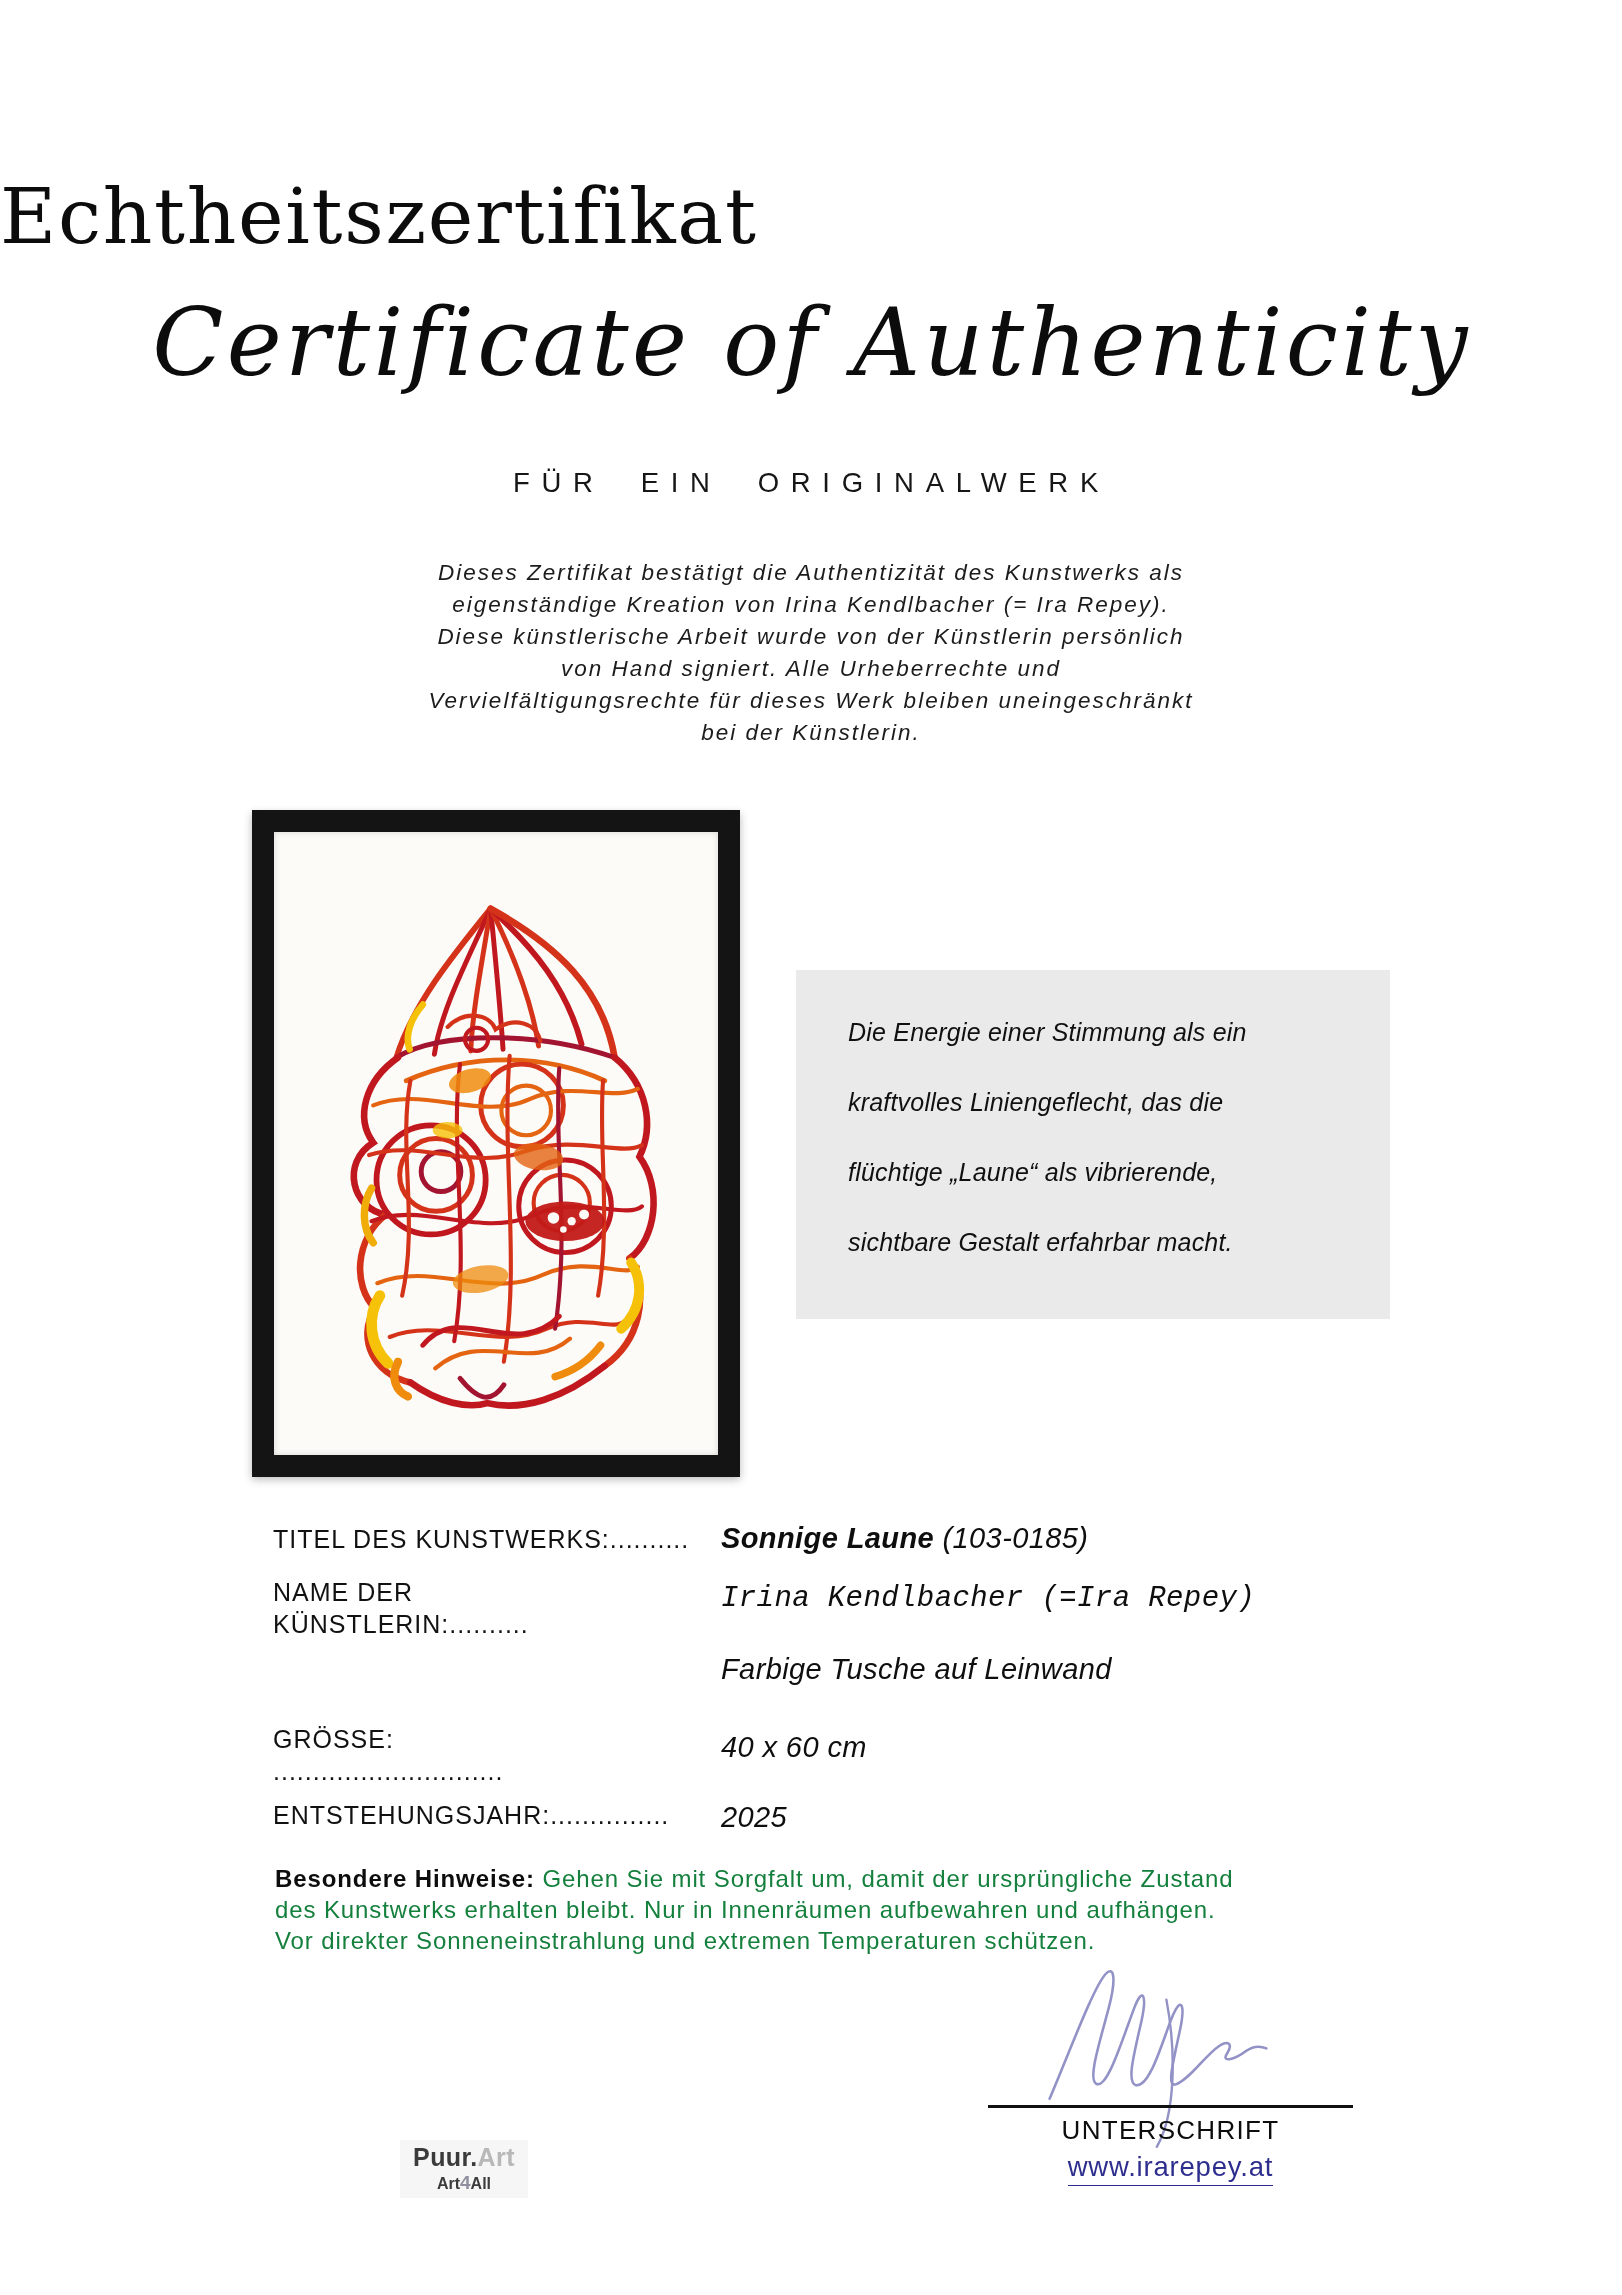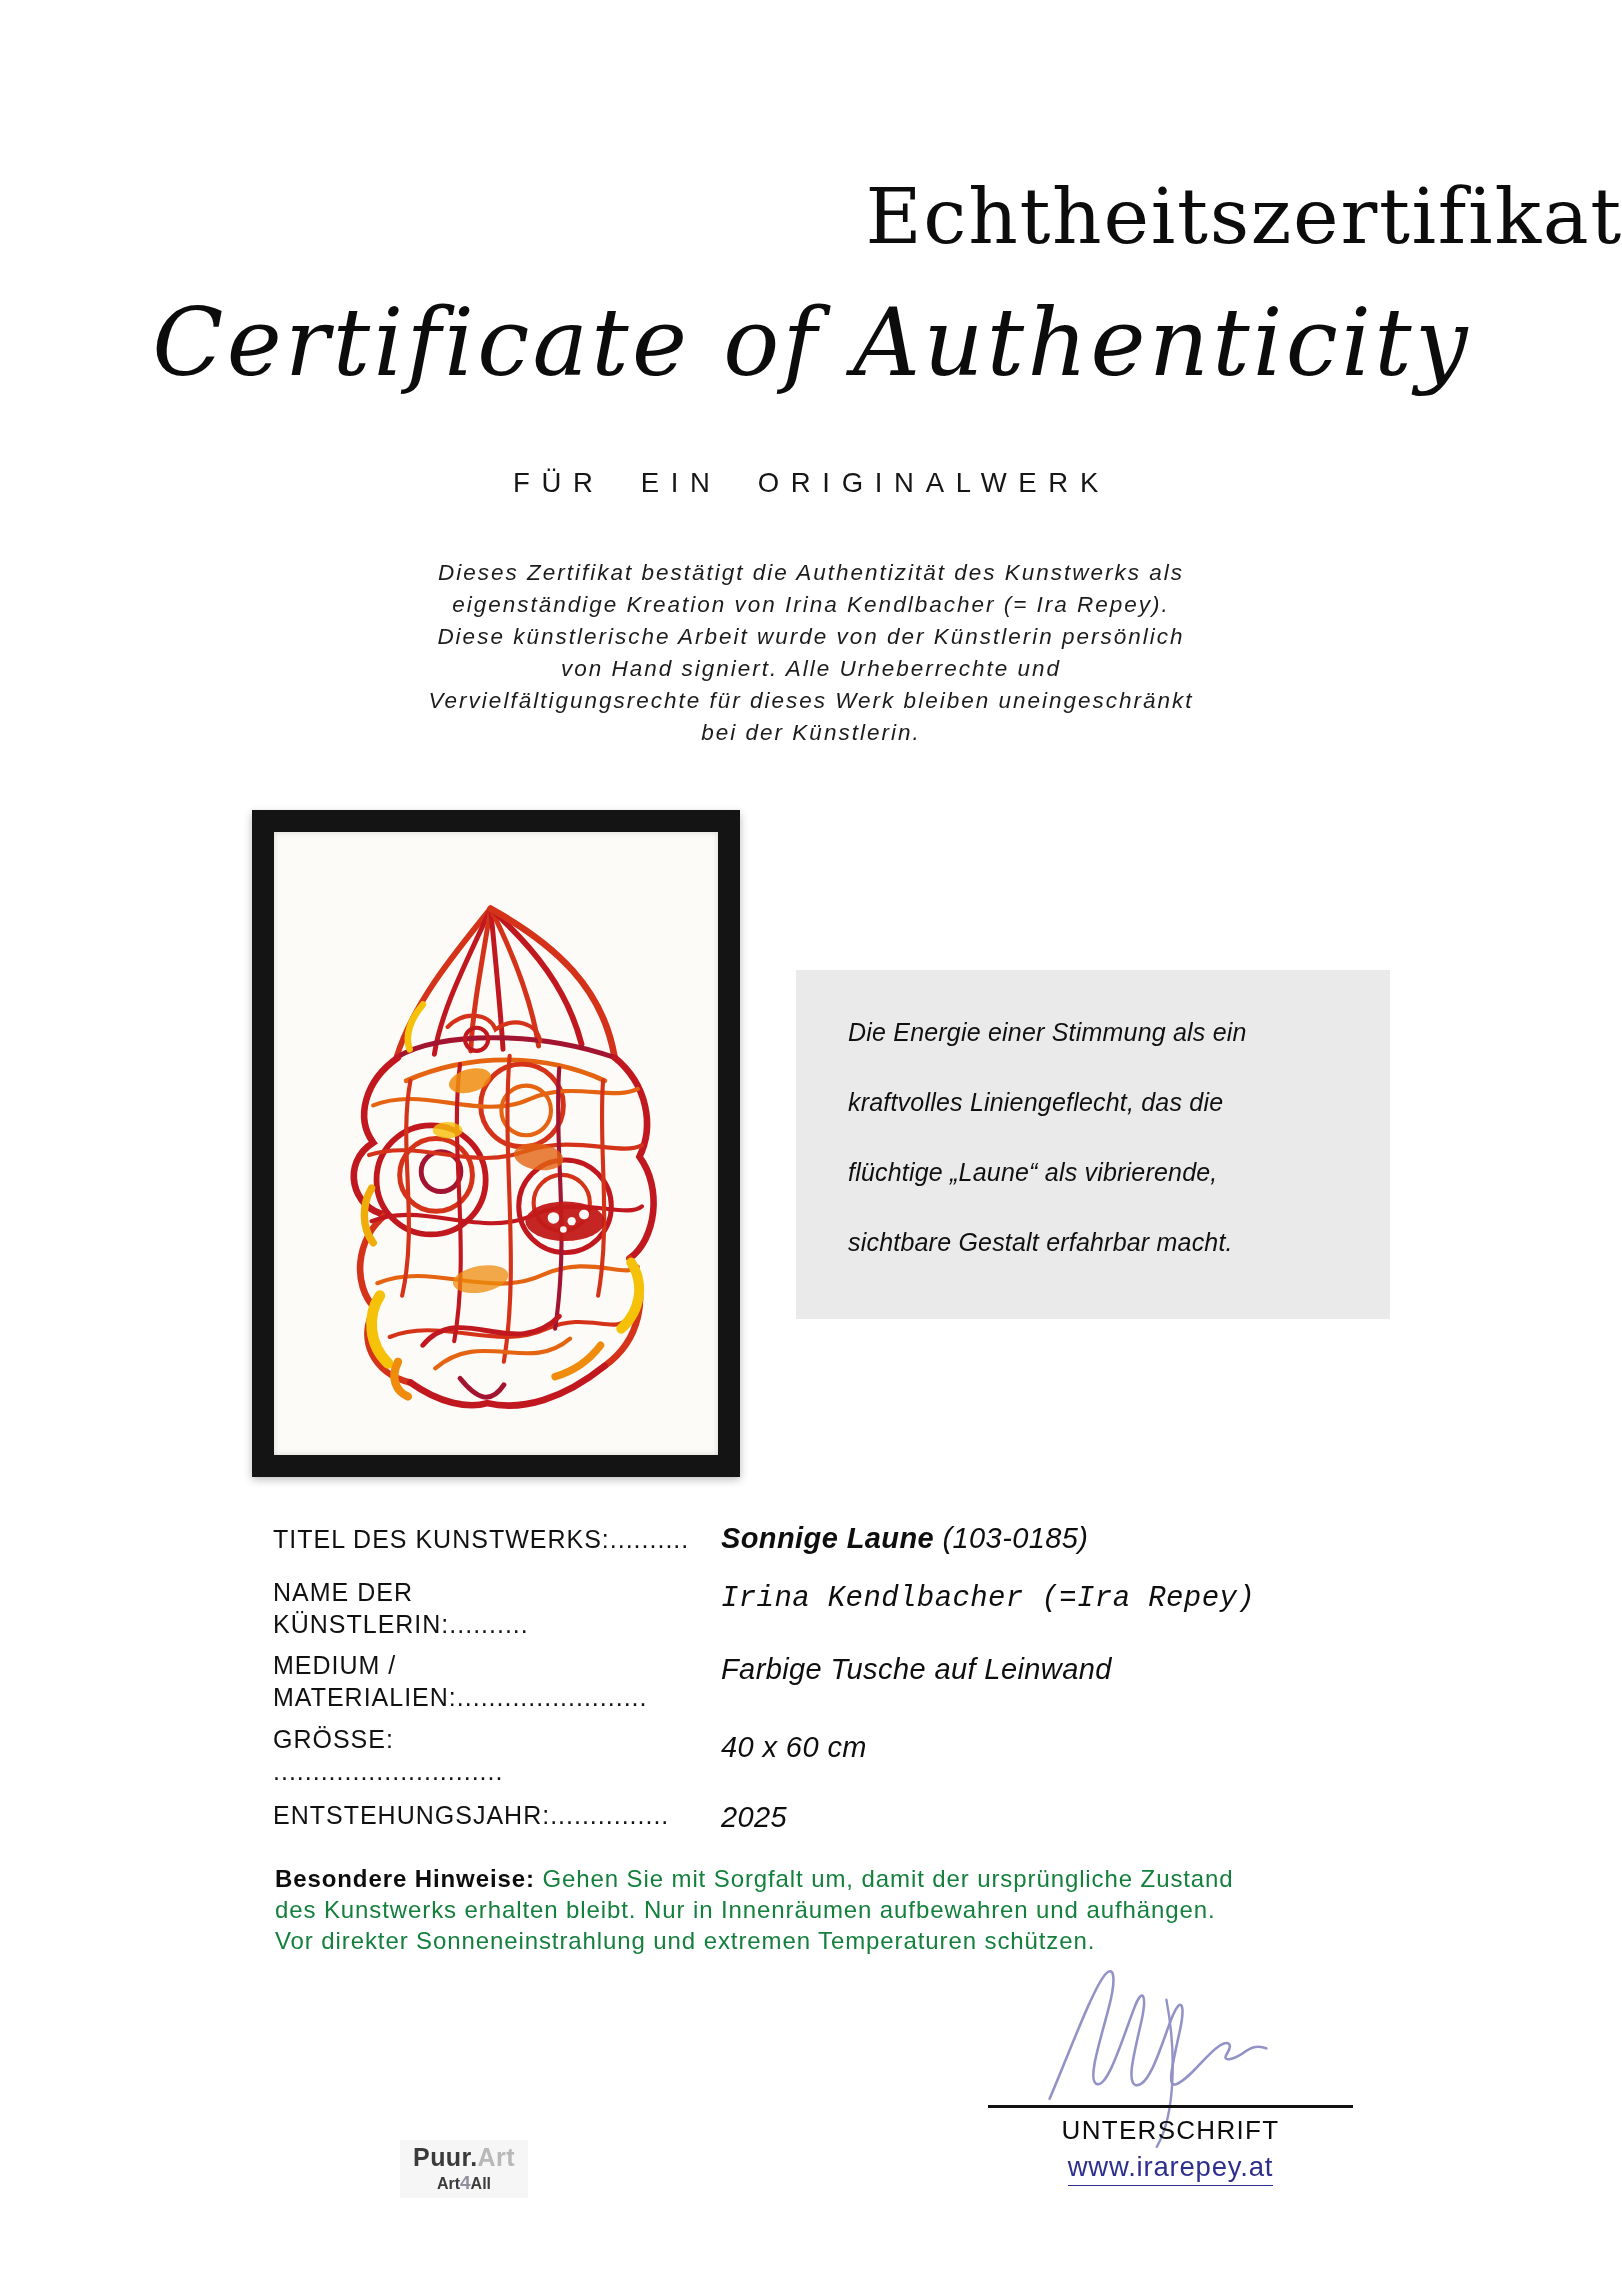--- a/index.html
+++ b/index.html
@@ -7,21 +7,21 @@
     position:relative;
     width:1623px;height:2295px;
     background:#ffffff;
     overflow:hidden;
     font-family:"Liberation Sans", sans-serif;
     color:#111;
   }
   
   .title-de{
     position:absolute;left:0;top:173px;width:100%;
-    text-align:right;
+    text-align:left;
     font-family:"DejaVu Serif","Liberation Serif",serif;
     font-size:77px;line-height:1.15;letter-spacing:1.7px;color:#0c0c0c;
   }
   .title-en{
     position:absolute;left:0;top:285px;width:100%;
     text-align:center;
     font-family:"DejaVu Serif","Liberation Serif",serif;
     font-style:italic;
     font-size:93px;line-height:1.25;letter-spacing:3.3px;color:#0c0c0c;
   }
@@ -199,22 +199,20 @@
 sichtbare Gestalt erfahrbar macht.</div>
   </div>
 
   <div class="d-label" style="top:1523px;">TITEL DES KUNSTWERKS:..........</div>
   <div class="d-value" style="top:1522px;"><span class="v-main">Sonnige Laune</span><span class="v-suf"> (103-0185)</span></div>
 
   <div class="d-label" style="top:1576px;">NAME DER
 KÜNSTLERIN:..........</div>
   <div class="d-value" style="top:1582px;font-family:Liberation Mono, monospace;">Irina Kendlbacher (=Ira Repey)</div>
 
-  <div class="d-label" style="top:1649px;">MEDIUM /
-MATERIALIEN:........................</div>
   <div class="d-value" style="top:1653px;">Farbige Tusche auf Leinwand</div>
 
   <div class="d-label" style="top:1723px;">GRÖSSE:
 .............................</div>
   <div class="d-value" style="top:1731px;">40 x 60 cm</div>
 
   <div class="d-label" style="top:1799px;">ENTSTEHUNGSJAHR:...............</div>
   <div class="d-value" style="top:1801px;">2025</div>
 
   <div class="notes"><span class="n-label">Besondere Hinweise:</span><span class="n-text"> Gehen Sie mit Sorgfalt um, damit der ursprüngliche Zustand des Kunstwerks erhalten bleibt. Nur in Innenräumen aufbewahren und aufhängen. Vor direkter Sonneneinstrahlung und extremen Temperaturen schützen.</span></div>

